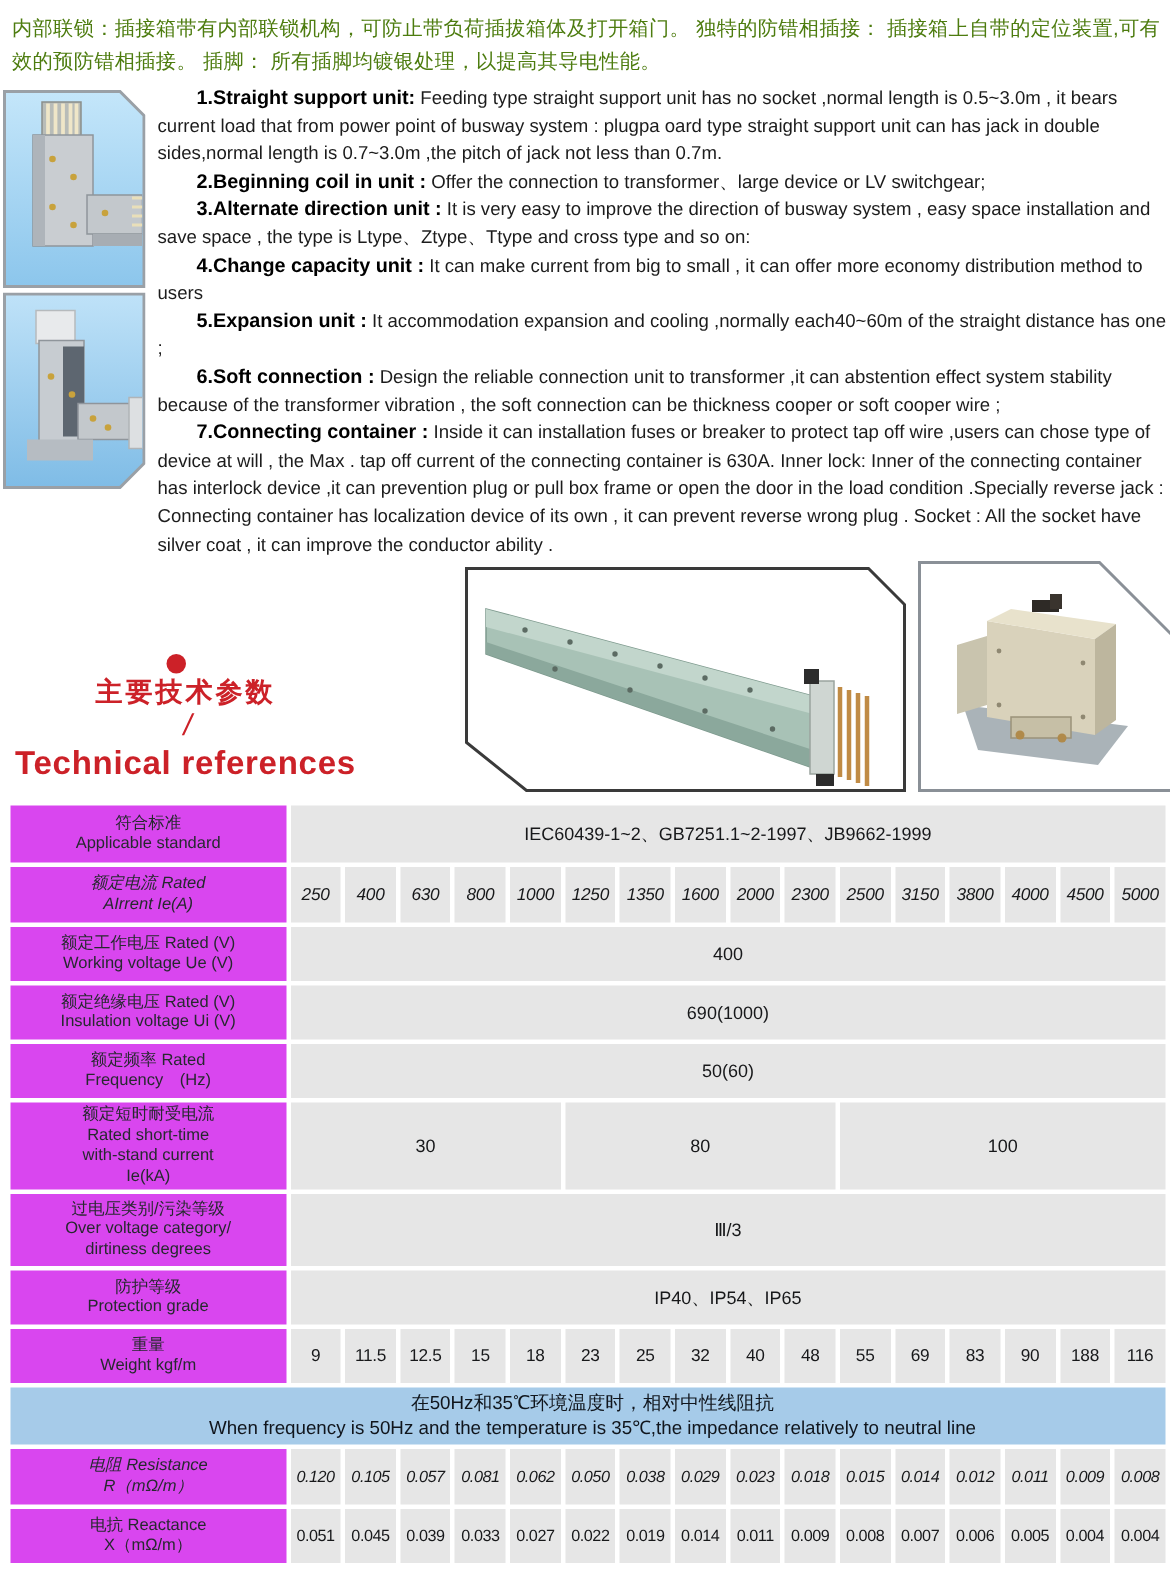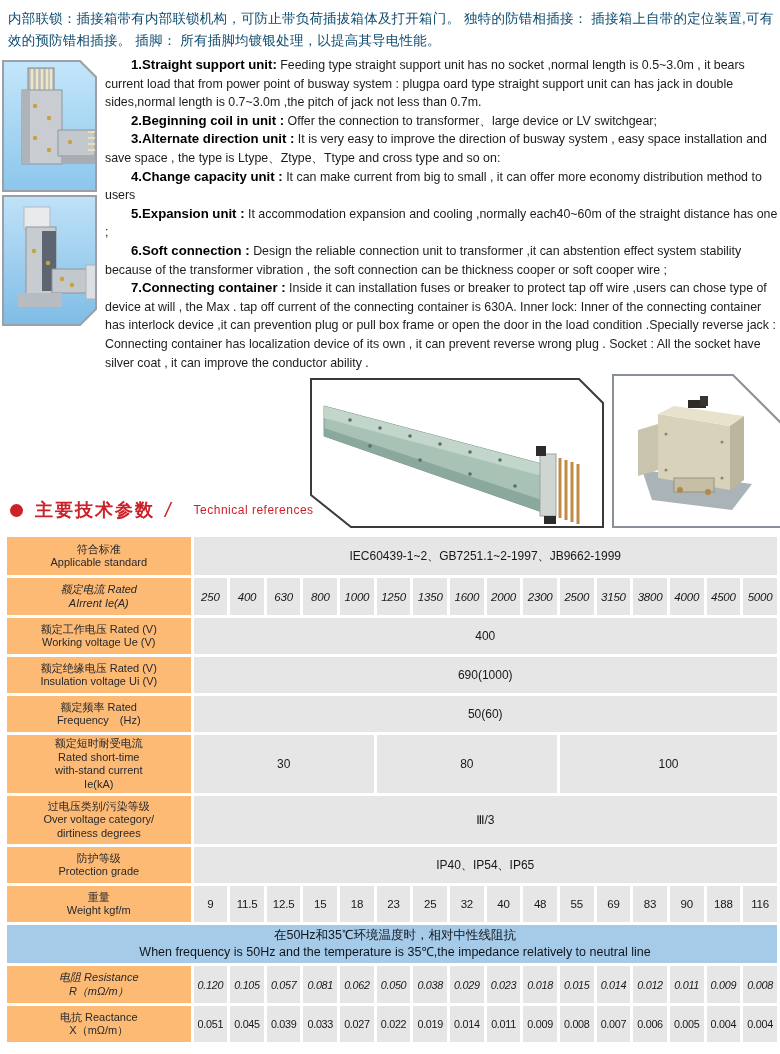--- a/index.html
+++ b/index.html
@@ -3,50 +3,50 @@
 <meta charset="utf-8">
 <style>
   * { margin:0; padding:0; box-sizing:border-box; }
   html,body { background:#ffffff; }
   .page {
     position:relative; width:780px; height:1054px; overflow:hidden;
     background:#ffffff; font-family:"Liberation Sans", sans-serif; color:#1a1a1a;
   }
   
   .intro {
-    padding:8px 6px 0 8px; font-size:13.5px; line-height:22px; color:#0c4a6e;
+    padding:8px 6px 0 8px; font-size:13.5px; line-height:22px; color:#4d7c0f;
     letter-spacing:0.2px;
   }
   
   .content-row { display:flex; padding:2px 2px 0 2px; }
   .photos-col { width:97px; flex:0 0 97px; display:flex; flex-direction:column; gap:3px; padding-top:6px; }
   .photo-frame { display:block; }
   .features-col { flex:1; padding-left:6px; padding-top:2px; font-size:12.4px; line-height:18.6px; color:#1c1c1c; }
   .feature { text-indent:26px; margin:0; }
   .feature b { font-size:13.2px; color:#000; }
   
   .gallery { position:relative; height:152px; margin-top:4px; }
   .big-photo   { position:absolute; left:310px; top:2px; }
   .right-photo { position:absolute; left:612px; top:-2px; }
   .section-heading {
     position:absolute; left:10px; bottom:6px; display:flex; align-items:center;
-    white-space:nowrap; color:#cc2128;
+    white-space:nowrap; color:#cc2128;flex-direction:column;
   }
   .bullet { width:13px; height:13px; border-radius:50%; background:#cc2128; margin-right:12px; }
   .sec-zh { font-size:18px; font-weight:bold; letter-spacing:2px; }
   .sec-slash { font-size:20px; margin:0 7px 0 10px; font-style:italic; }
-  .sec-en { font-size:12px; font-weight:normal; letter-spacing:0.5px;margin-left:16px; }
+  .sec-en { font-size:22px; font-weight:bold; letter-spacing:0.5px; }
   
   table.tech {
     margin:6px 0 0 4px; width:776px; table-layout:fixed;
     border-collapse:separate; border-spacing:3px 3px;
   }
   table.tech th, table.tech td { vertical-align:middle; text-align:center; overflow:hidden; }
   th.rowhead {
-    background:#fdba74; font-weight:normal; font-size:11px; line-height:13.5px;
+    background:#d946ef; font-weight:normal; font-size:11px; line-height:13.5px;
     color:#26292e; padding:2px 1px;margin-left:39px;
   }
   td.val { background:#e6e6e6; font-size:12px; color:#17181a; }
   td.num { font-size:11.5px; letter-spacing:-0.2px; }
   td.small { font-size:10.8px; letter-spacing:-0.3px; }
   td.note {
     background:#a6cbe9; text-align:left; font-size:12.5px; line-height:17px;
     color:#10151c; padding:2px 6px 2px 12px;margin-left:13px;
   }
   tr.h38 { height:38px; } tr.h37 { height:37px;font-style:italic; } tr.h36 { height:36px; }

